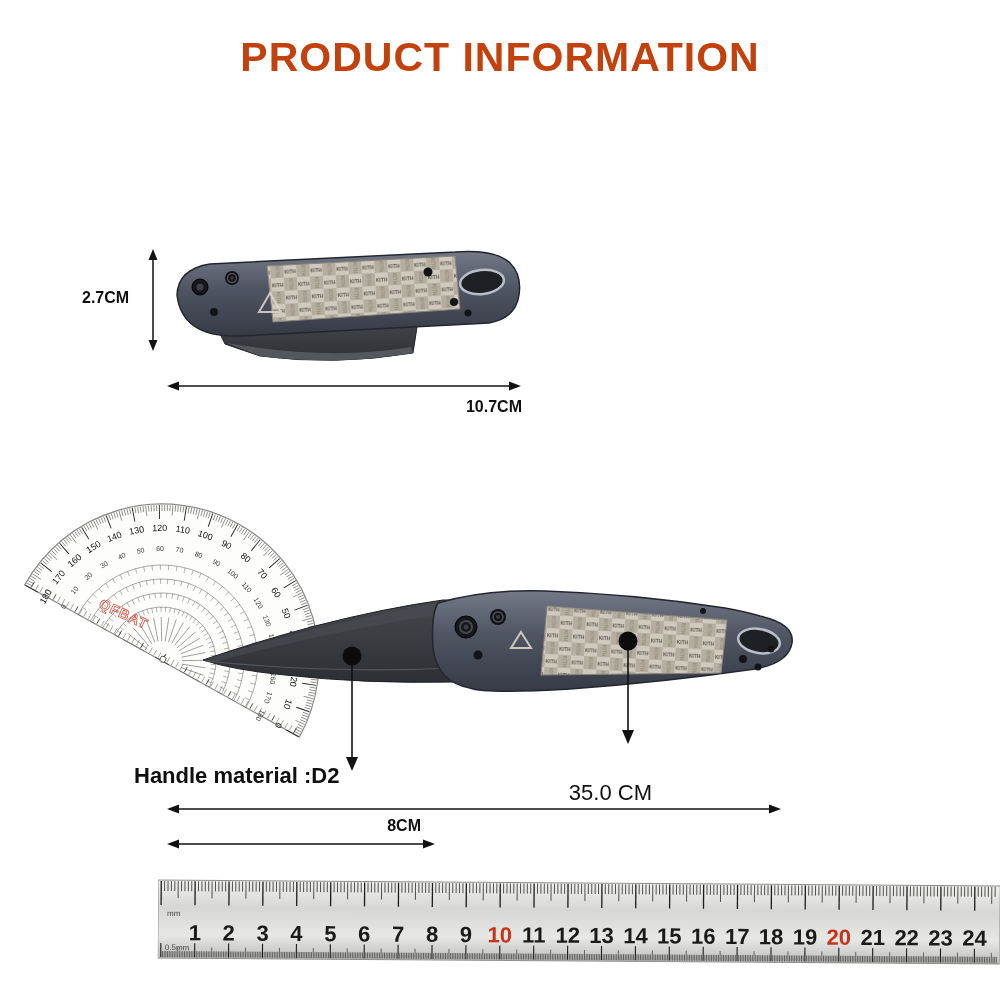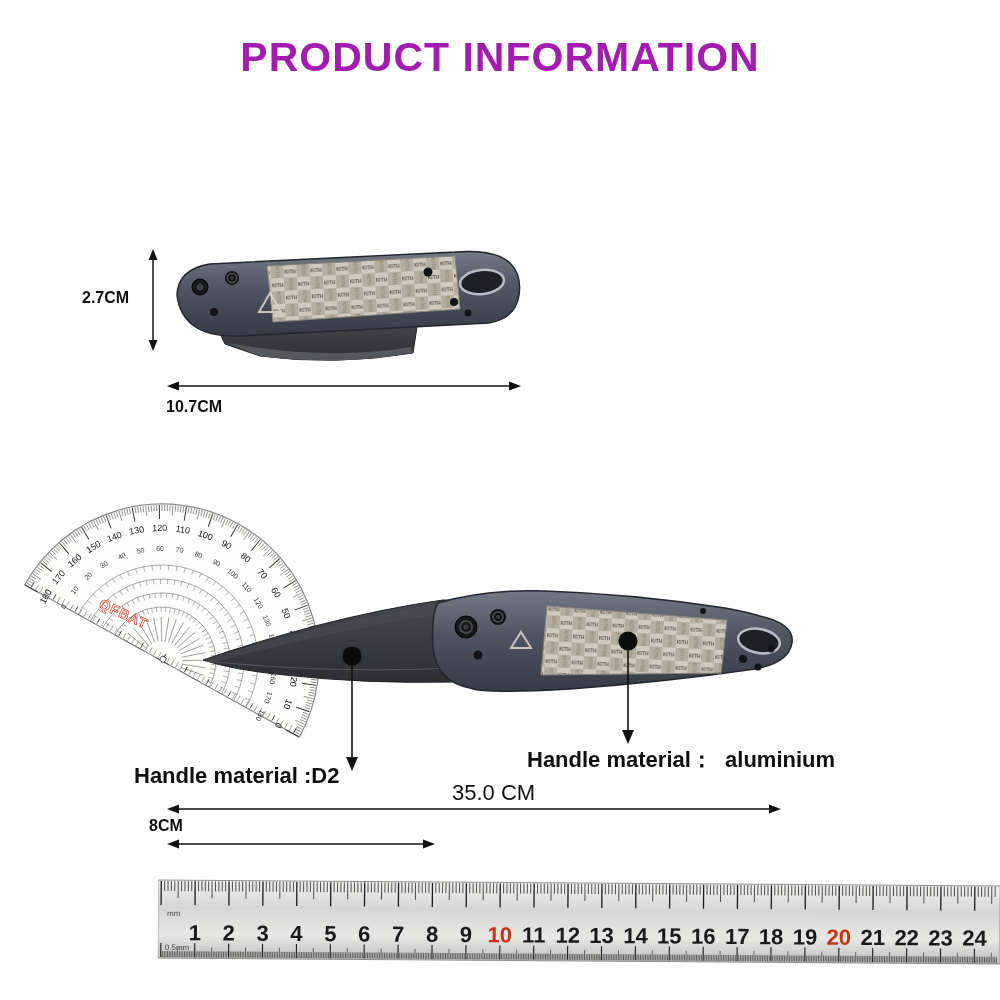--- a/index.html
+++ b/index.html
@@ -1,22 +1,22 @@
 <!DOCTYPE html>
 <html><head>
 <meta charset="utf-8">
 <style>
   *{margin:0;padding:0;box-sizing:border-box}
   html,body{width:1000px;height:1000px;background:#fff;font-family:"Liberation Sans",sans-serif}
   .stage{position:absolute;top:0;left:0;width:1000px;height:1000px;background:#fff;overflow:hidden}
   .abs{position:absolute}
   .title{position:absolute;top:34px;left:0;width:100%;text-align:center;font-size:41px;
-         font-weight:600;letter-spacing:1px;color:#a21caf;white-space:nowrap}
+         font-weight:600;letter-spacing:1px;color:#c2410c;white-space:nowrap}
   .lbl{position:absolute;font-weight:700;font-size:16px;color:#0f0f0f;white-space:pre}
-  .lbl.center{text-align:left}
+  .lbl.center{text-align:right}
   .lbl.big{font-size:22px}
   .lbl.reg{font-weight:400;font-size:22px}
   svg{display:block}
   svg text{font-family:"Liberation Sans",sans-serif}
 </style>
 </head>
 <body>
 
 <div class="stage">
 
@@ -591,21 +591,20 @@
     <line x1="12" y1="21" x2="12" y2="114" stroke="#111" stroke-width="1.6"></line>
     <polygon points="12,127 6,113 18,113" fill="#111"></polygon>
   </svg>
   <div class="lbl big" style="left:134px;top:763px">Handle material :D2</div>
 
   <svg class="abs" style="left:616px;top:629px" width="24" height="116" viewBox="0 0 24 116">
     <circle cx="12" cy="12" r="9.5" fill="#0c0c0c"></circle>
     <line x1="12" y1="21" x2="12" y2="102" stroke="#111" stroke-width="1.6"></line>
     <polygon points="12,115 6,101 18,101" fill="#111"></polygon>
   </svg>
-  <div class="lbl big" style="left:527px;top:745px">Handle material：  aluminium</div>
 
   <div class="lbl reg center" style="left:452px;top:780px;width:200px">35.0 CM</div>
   <svg class="abs" style="left:165px;top:801px" width="618" height="16" viewBox="0 0 618 16">
     <line x1="12" y1="8" x2="606" y2="8" stroke="#111" stroke-width="1.5"></line>
     <polygon points="2,8 14,3.5 14,12.5" fill="#111"></polygon>
     <polygon points="616,8 604,3.5 604,12.5" fill="#111"></polygon>
   </svg>
 
   <div class="lbl center" style="left:149px;top:817px;width:272px">8CM</div>
   <svg class="abs" style="left:165px;top:836px" width="272" height="16" viewBox="0 0 272 16">

